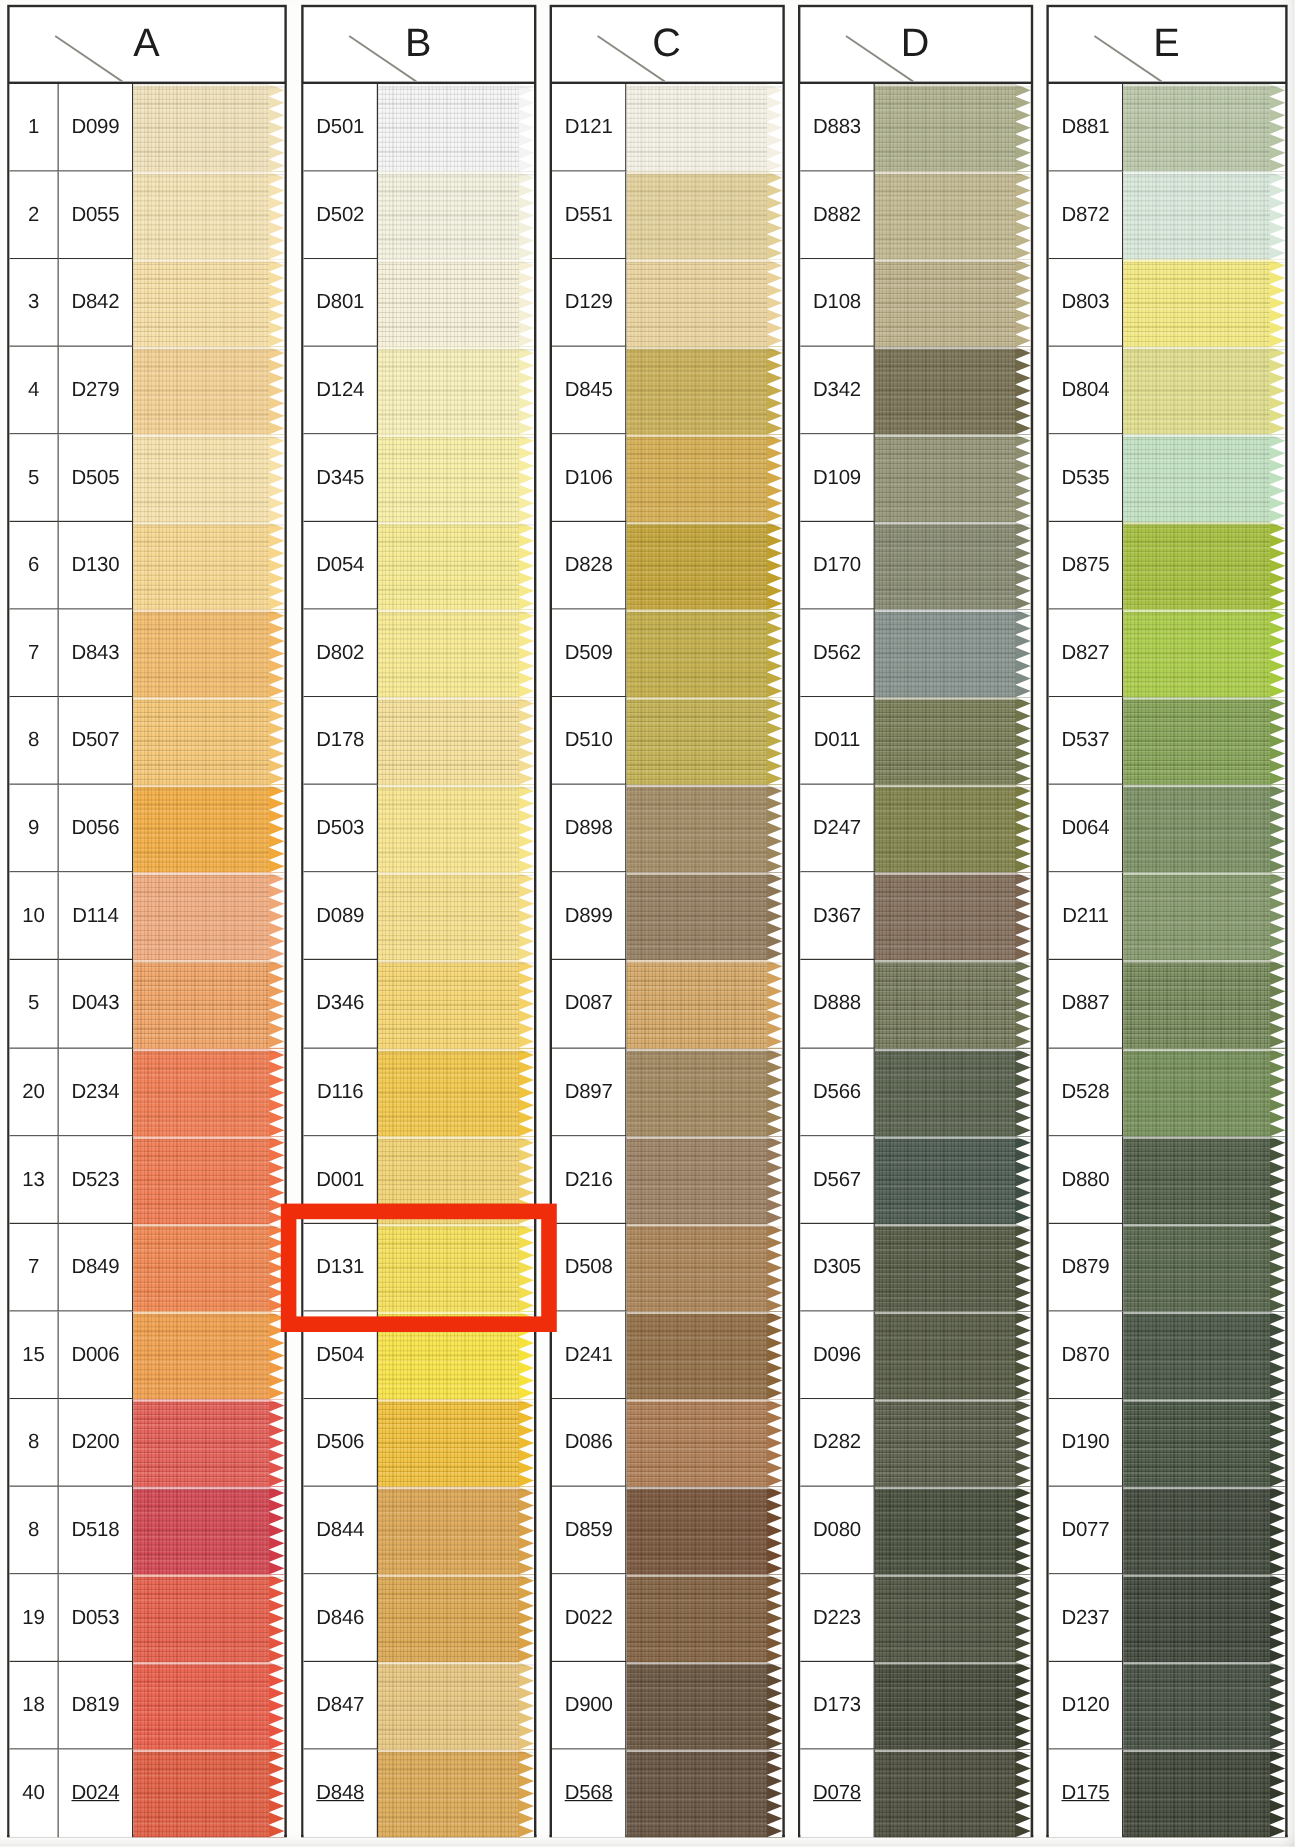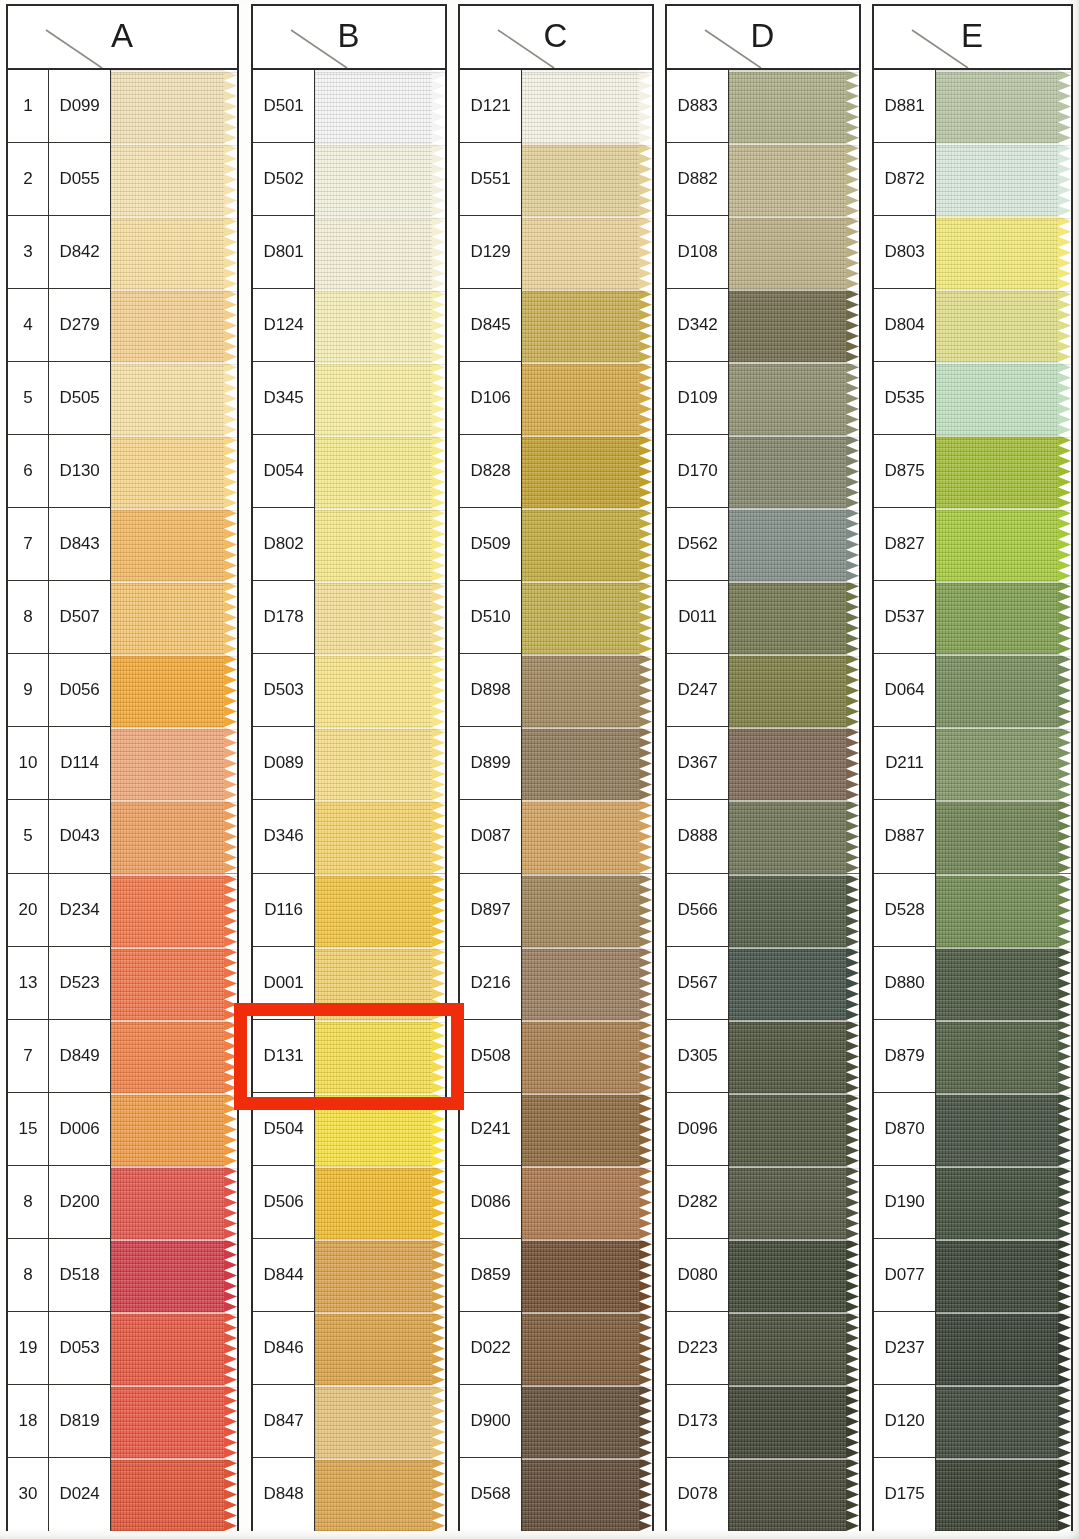--- a/index.html
+++ b/index.html
@@ -97,21 +97,21 @@
     border-right: 1.6px solid #33322f;
     border-bottom: 1.6px solid #33322f;
     display: flex;
     align-items: center;
     justify-content: center;
     font-size: 17px;
     color: #1b1b1b;
     background: #ffffff;
     letter-spacing: -0.2px;
   }
-  .row:last-child .code { border-bottom: 0; }
+  .row:last-child .code { border-bottom: 0; text-decoration: underline; }
 
   
   .swatch {
     flex: 1 1 auto;
     position: relative;
     overflow: hidden;
   }
   .swatch .tape {
     position: absolute;
     left: 0;
@@ -430,21 +430,21 @@
               <div class="pink">
                 <svg viewBox="0 0 13 100" preserveAspectRatio="none">
                   <path d="M0,0 L13,0 L13,100 L0,100 Z" fill="#e8543f"></path>
                   <path d="M0,0 L13,7.14 L0,14.29 L13,21.43 L0,28.57 L13,35.71 L0,42.86 L13,50.00 L0,57.14 L13,64.29 L0,71.43 L13,78.57 L0,85.71 L13,92.86 L0,100.00 L0,100 L13,100 L13,0 Z" fill="#ffffff"></path>
                 </svg>
               </div>
               <div class="gap"></div>
             </div>
           </div>
           <div class="row">
-            <div class="idx">30</div>
+            <div class="idx">40</div>
             <div class="code">D024</div>
             <div class="swatch">
               <div class="tape" style="background: repeating-linear-gradient(0deg, rgba(255, 255, 255, 0.16) 0px, rgba(255, 255, 255, 0.16) 1px, rgba(0, 0, 0, 0.1) 1px, rgba(0, 0, 0, 0.1) 2px, rgba(255, 255, 255, 0.05) 2px, rgba(255, 255, 255, 0.05) 4px), repeating-linear-gradient(90deg, rgba(0, 0, 0, 0.07) 0px, rgba(0, 0, 0, 0.07) 1px, rgba(255, 255, 255, 0.09) 1px, rgba(255, 255, 255, 0.09) 3px), linear-gradient(rgb(223, 83, 55), rgb(223, 83, 55));"></div>
               <div class="pink">
                 <svg viewBox="0 0 13 100" preserveAspectRatio="none">
                   <path d="M0,0 L13,0 L13,100 L0,100 Z" fill="#df5337"></path>
                   <path d="M0,0 L13,7.14 L0,14.29 L13,21.43 L0,28.57 L13,35.71 L0,42.86 L13,50.00 L0,57.14 L13,64.29 L0,71.43 L13,78.57 L0,85.71 L13,92.86 L0,100.00 L0,100 L13,100 L13,0 Z" fill="#ffffff"></path>
                 </svg>
               </div>
               <div class="gap"></div>

